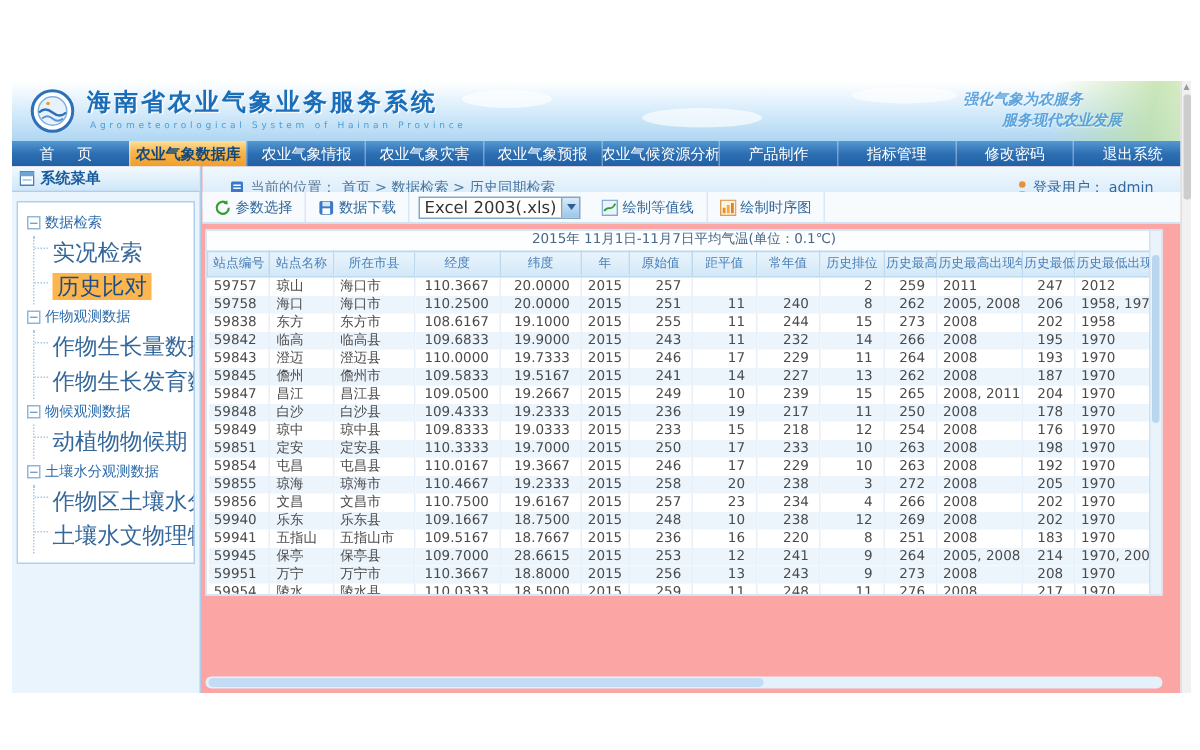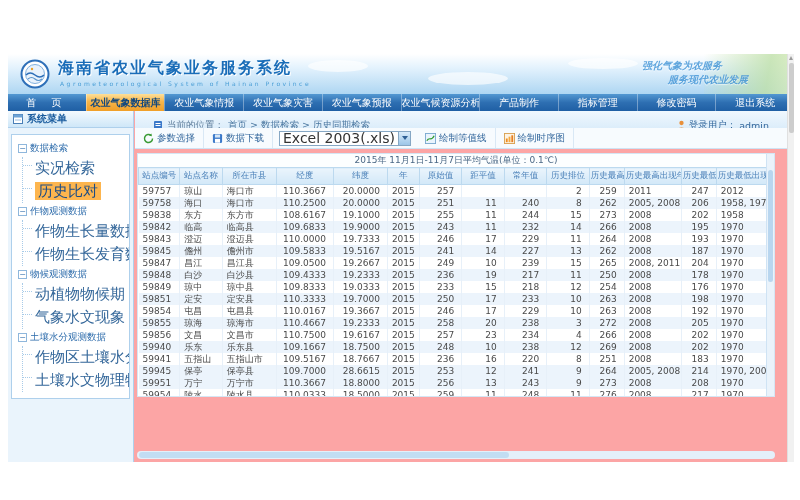--- a/index.html
+++ b/index.html
@@ -61,21 +61,21 @@
               background:linear-gradient(to bottom,#f0f8fe,#cfe6f8); border-bottom:1px solid #b5d4ee;
               display:flex; align-items:center; font-size:9.5px; color:#5c7b99; padding:0 18px; gap:4px; }
   .crumb-path { color:#49769f; }
   .crumb-user { margin-left:auto; display:flex; align-items:center; gap:3px; color:#33679c; }
 
   .toolbar { position:absolute; left:0; top:17px; right:0; height:21px; background:#f7fbfe;
              border-bottom:1px solid #cfe3f4; display:flex; align-items:center; }
   .tbtn { display:flex; align-items:center; gap:3px; color:#33679c; font-size:9.5px;
           padding:0 8px; height:100%; border-right:1px solid #d9e8f5; cursor:pointer; white-space:nowrap;font-family:Liberation Serif, serif; }
   .selectbox { display:flex; align-items:center; height:15px; margin:0 6px; border:1px solid #86a7c4;
-          background:#fff; font-size:14px; color:#333; cursor:pointer; }
+          background:#fff; font-size:11px; color:#333; cursor:pointer; }
   .selectbox .seltext { padding:0 3px; white-space:nowrap; }
   .selarrow { width:12px; height:13px; display:flex; align-items:center; justify-content:center;
           background:linear-gradient(#d8ebfa,#9cc6e8); border-left:1px solid #86a7c4; }
   .selarrow i { display:block; width:0; height:0; border-left:3px solid transparent;
           border-right:3px solid transparent; border-top:4px solid #2e5f94; }
 
   
   .tablewrap { position:absolute; left:2px; top:42px; right:12px; height:244px; background:#fff;
                border:1px solid #d5e6f4; overflow:hidden; }
   .tbl-title { height:13px; line-height:13px; text-align:center; font-size:9px; color:#4a6785;
@@ -182,21 +182,20 @@
           <div class="tgroup">
             <div class="tchild"><span>作物生长量数据检索</span></div>
             <div class="tchild"><span>作物生长发育数据检索</span></div>
           </div>
           <div class="tnode">
             <span class="tbox">−</span>
             <span>物候观测数据</span>
           </div>
           <div class="tgroup">
             <div class="tchild"><span>动植物物候期</span></div>
-            <div class="tchild"><span>气象水文现象</span></div>
           </div>
           <div class="tnode">
             <span class="tbox">−</span>
             <span>土壤水分观测数据</span>
           </div>
           <div class="tgroup">
             <div class="tchild"><span>作物区土壤水分观测</span></div>
             <div class="tchild"><span>土壤水文物理特性</span></div>
           </div>
         </div>

